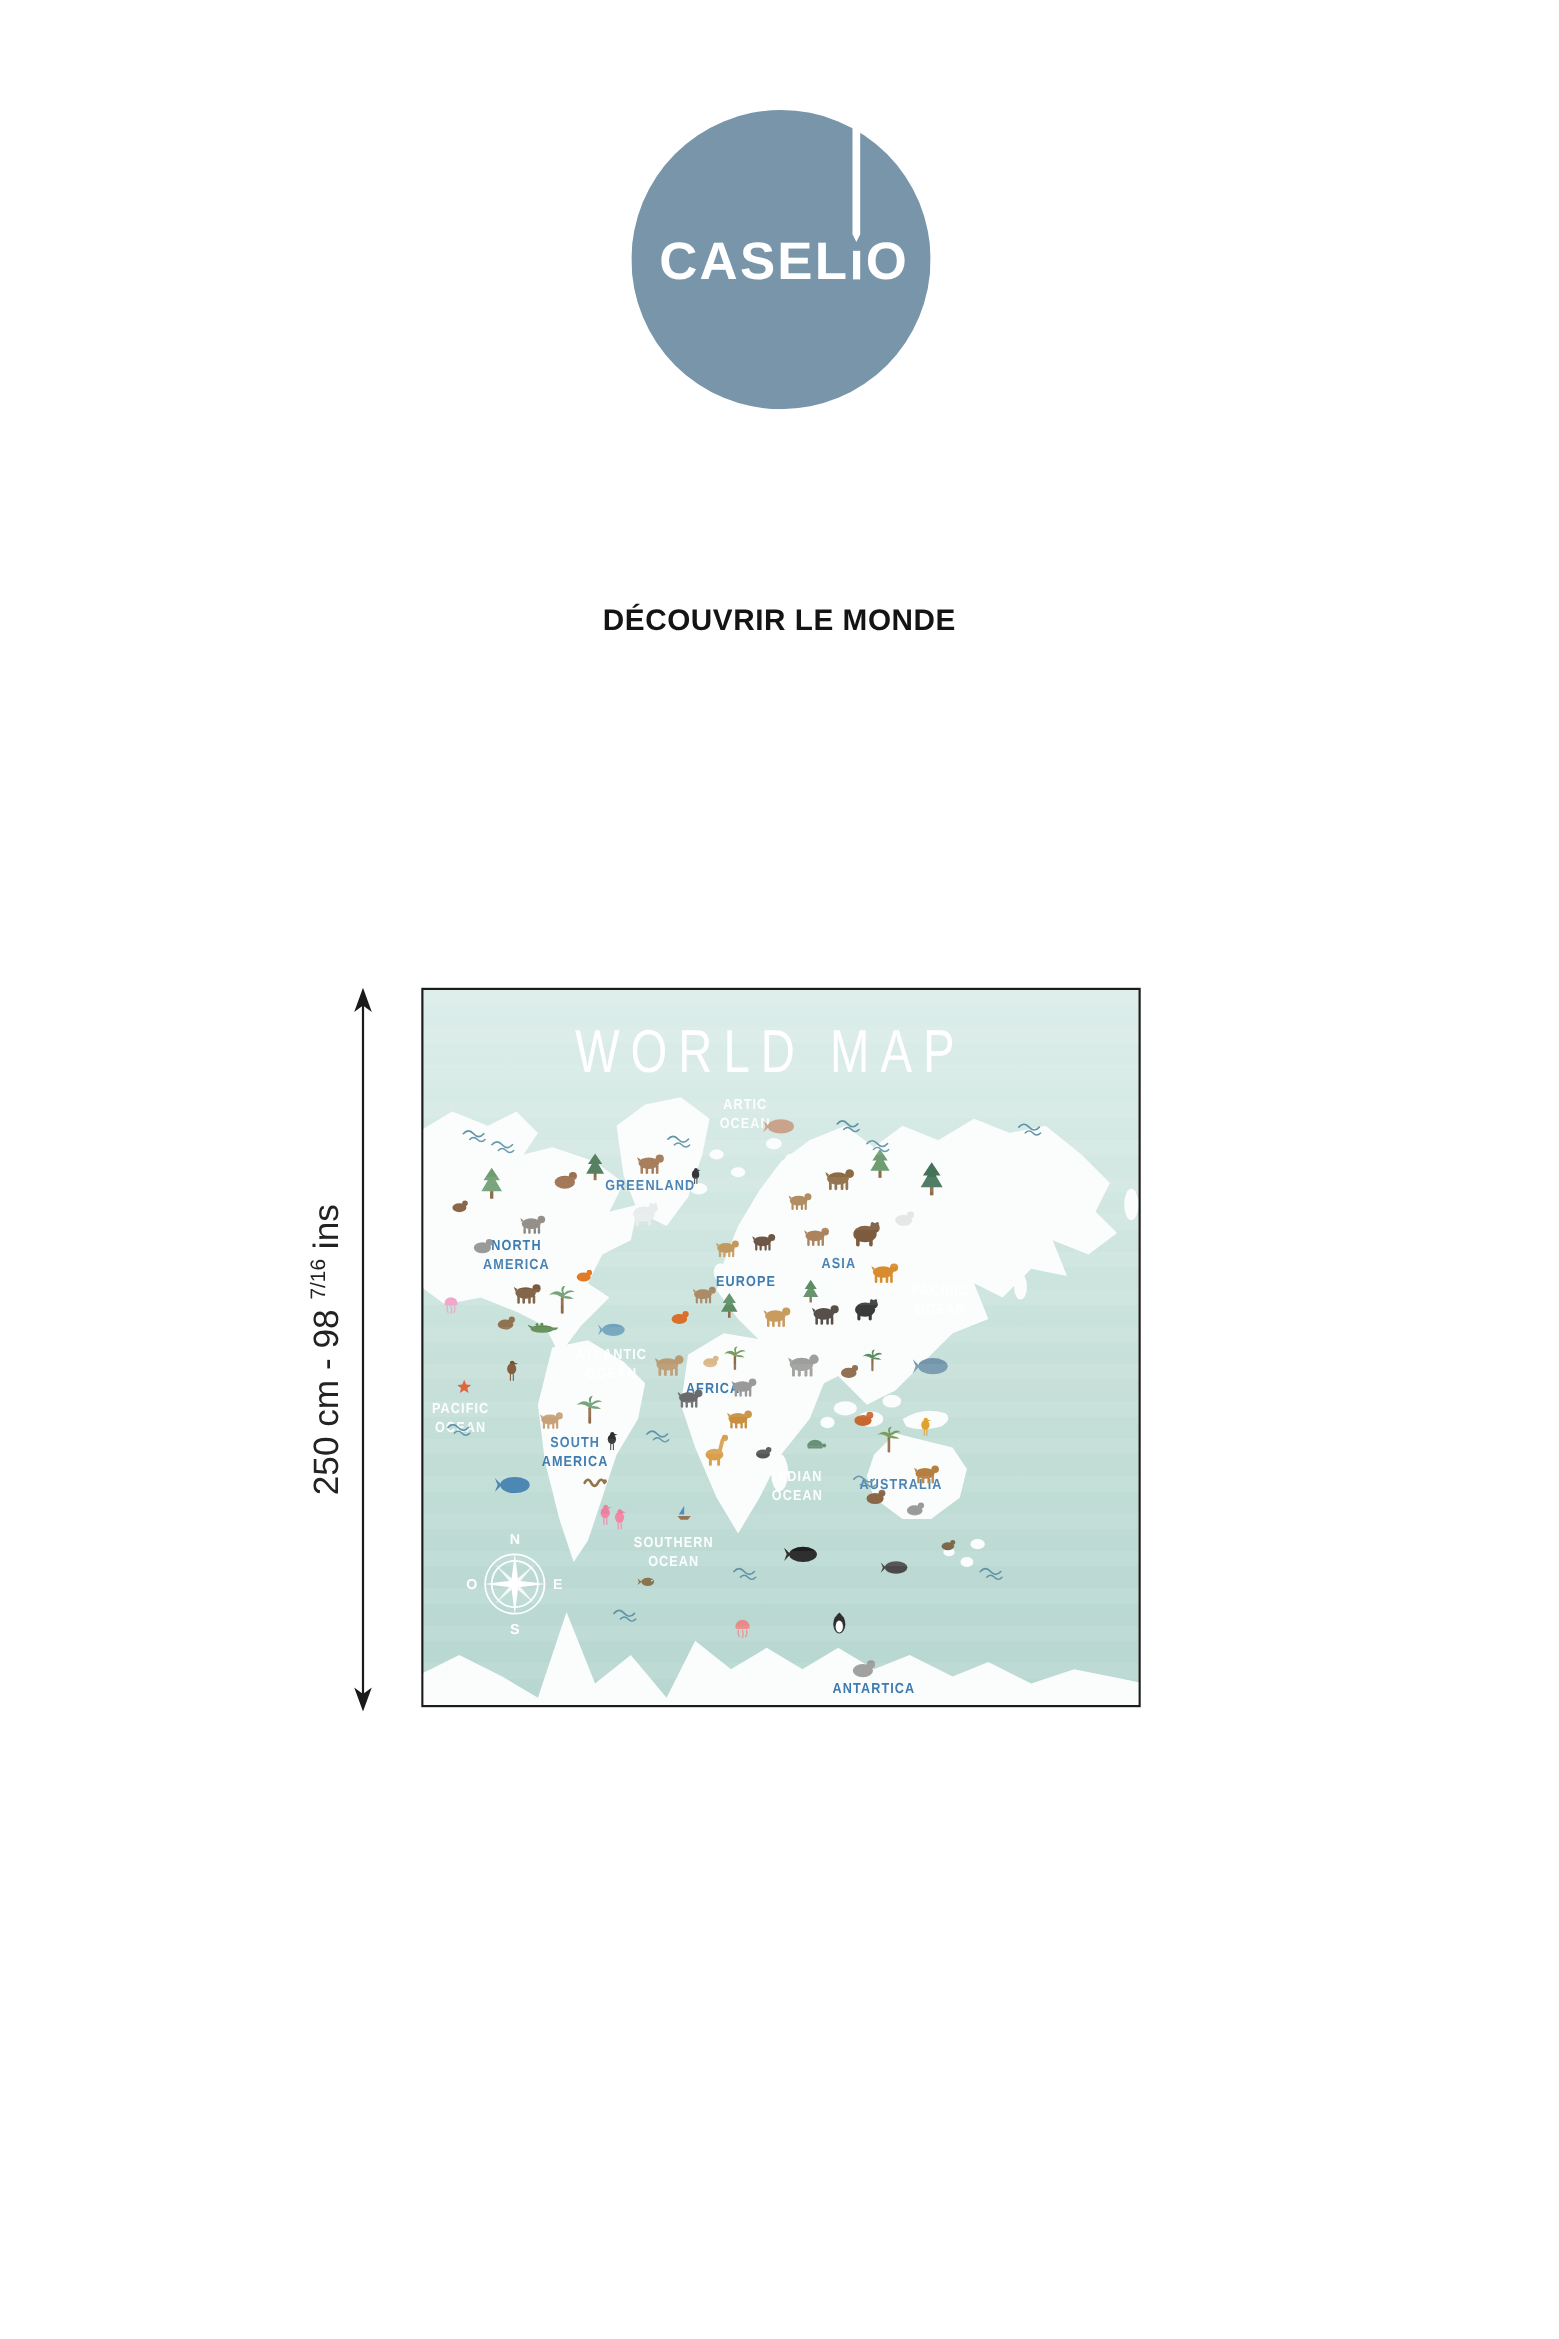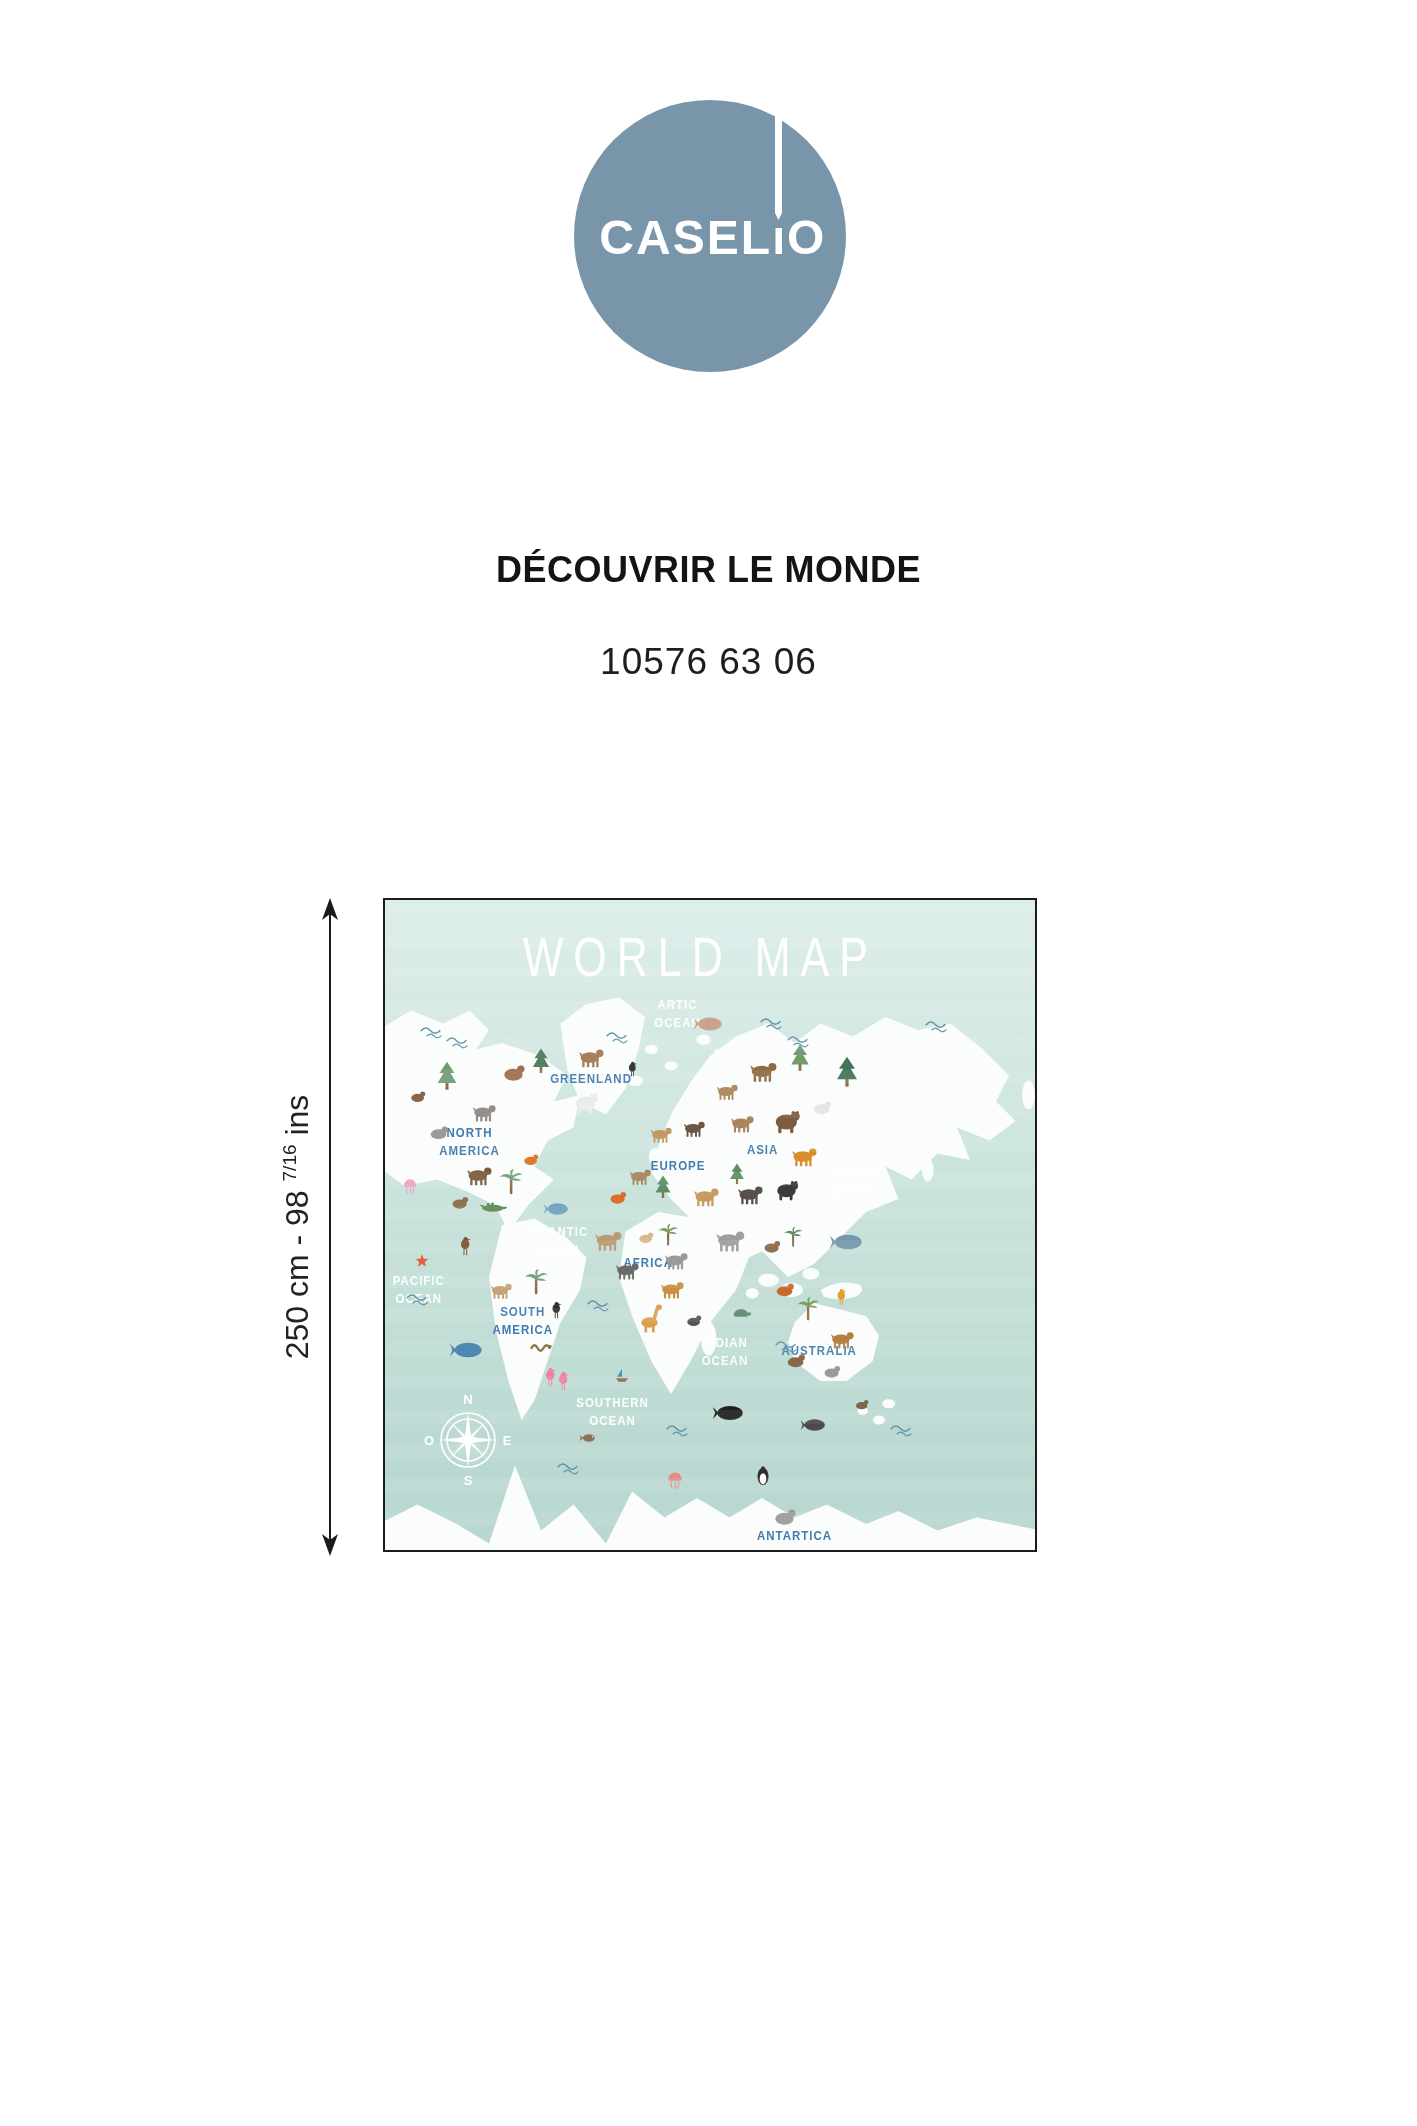--- a/index.html
+++ b/index.html
@@ -3,21 +3,21 @@
 <meta charset="utf-8">
 <style>
   html,body{margin:0;padding:0;background:#fff;font-family:"Liberation Sans",sans-serif;}
   .page{position:relative;width:1417px;height:1591px;background:#fff;overflow:hidden;}
 
   
   .logo{position:absolute;left:574px;top:100px;width:272px;height:272px;}
 
   
   .title{position:absolute;left:0;top:549px;width:1417px;text-align:center;
-         font-size:36px;font-weight:700;letter-spacing:.5px;color:#141414;}
+         font-size:27px;font-weight:700;letter-spacing:.5px;color:#141414;}
   .ref{position:absolute;left:0;top:641px;width:1417px;text-align:center;
        font-size:37px;font-weight:400;letter-spacing:1px;color:#1e1e1e;}
 
   
   .map-frame{position:absolute;left:383px;top:898px;width:654px;height:654px;
              border:2px solid #1c1c1c;box-sizing:border-box;overflow:hidden;
              background:linear-gradient(180deg,#dcedea 0%,#d3e8e3 25%,#c6e0d9 55%,#bcdad3 80%,#b7d7d0 100%);}
   .map-frame::after{content:"";position:absolute;inset:0;pointer-events:none;
              background:repeating-linear-gradient(180deg,rgba(255,255,255,.07) 0 14px,rgba(255,255,255,0) 14px 34px);}
   .continents{position:absolute;inset:0;width:100%;height:100%;}
@@ -55,21 +55,20 @@
 
   <svg class="logo" viewBox="0 0 272 272">
     <circle cx="136" cy="136" r="136" fill="#7995aa"></circle>
     <polygon points="201,8 208,8 208,113 204.5,120 201,113" fill="#ffffff"></polygon>
     <rect x="201.5" y="128" width="6.5" height="26" fill="#ffffff"></rect>
     <text x="198" y="154" text-anchor="end" fill="#ffffff" font-family="Liberation Sans, sans-serif" font-size="48" font-weight="700" letter-spacing="2">CASEL</text>
     <text x="213" y="154" text-anchor="start" fill="#ffffff" font-family="Liberation Sans, sans-serif" font-size="48" font-weight="700">O</text>
   </svg>
 
   <div class="title">DÉCOUVRIR LE MONDE</div>
-  <div class="ref">10576 63 06</div>
 
   <div class="map-frame">
     <svg class="continents" viewBox="0 0 100 100" preserveAspectRatio="none">
       <g fill="#fbfdfd">
         <path d="M-1,20 L4,17 L9,19 L13,17 L16,20 L14,23 L18,22 L24,24 L28,27 L26,31 L30,30 L29,35 L25,37 L23,41 L26,43 L22,47 L19,51 L17,47 L13,45 L8,43 L3,44 L-1,41 Z"></path>
         <path d="M16,24.5 Q19,23 22,24 Q24,25 22.5,26.8 Q19,27.8 16.8,26.6 Q15.4,25.6 16,24.5 Z"></path>
         <path d="M27,19 L31,16 L36,15 L40,18 L39,23 L37,29 L34,33 L30,31 L28,26 Z"></path>
         <ellipse cx="38.5" cy="27.8" rx="1.2" ry="0.8"></ellipse>
           <ellipse cx="41" cy="23" rx="1" ry="0.7"></ellipse>
         <ellipse cx="44" cy="25.5" rx="1" ry="0.7"></ellipse>

